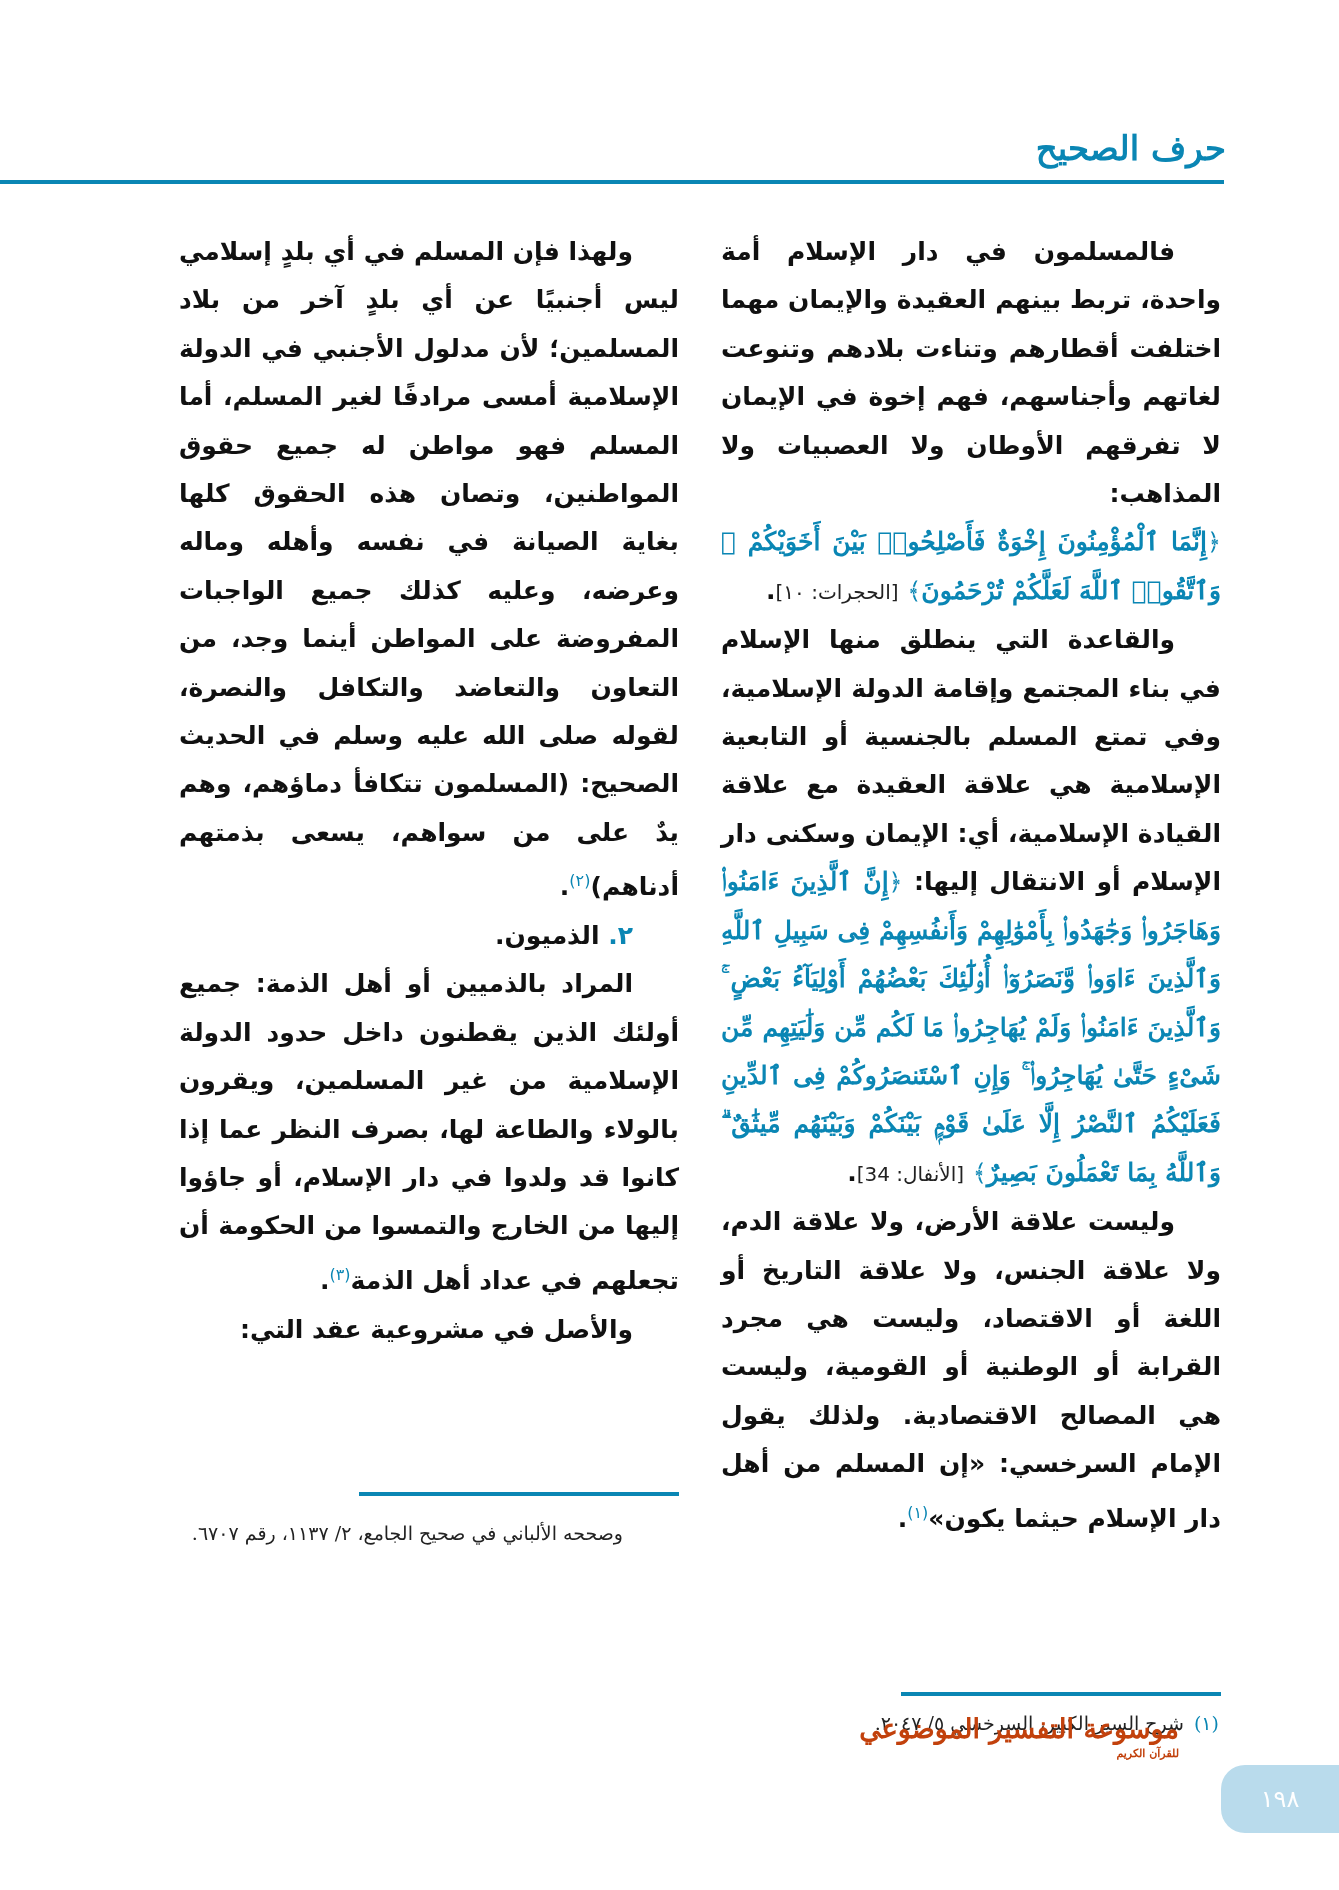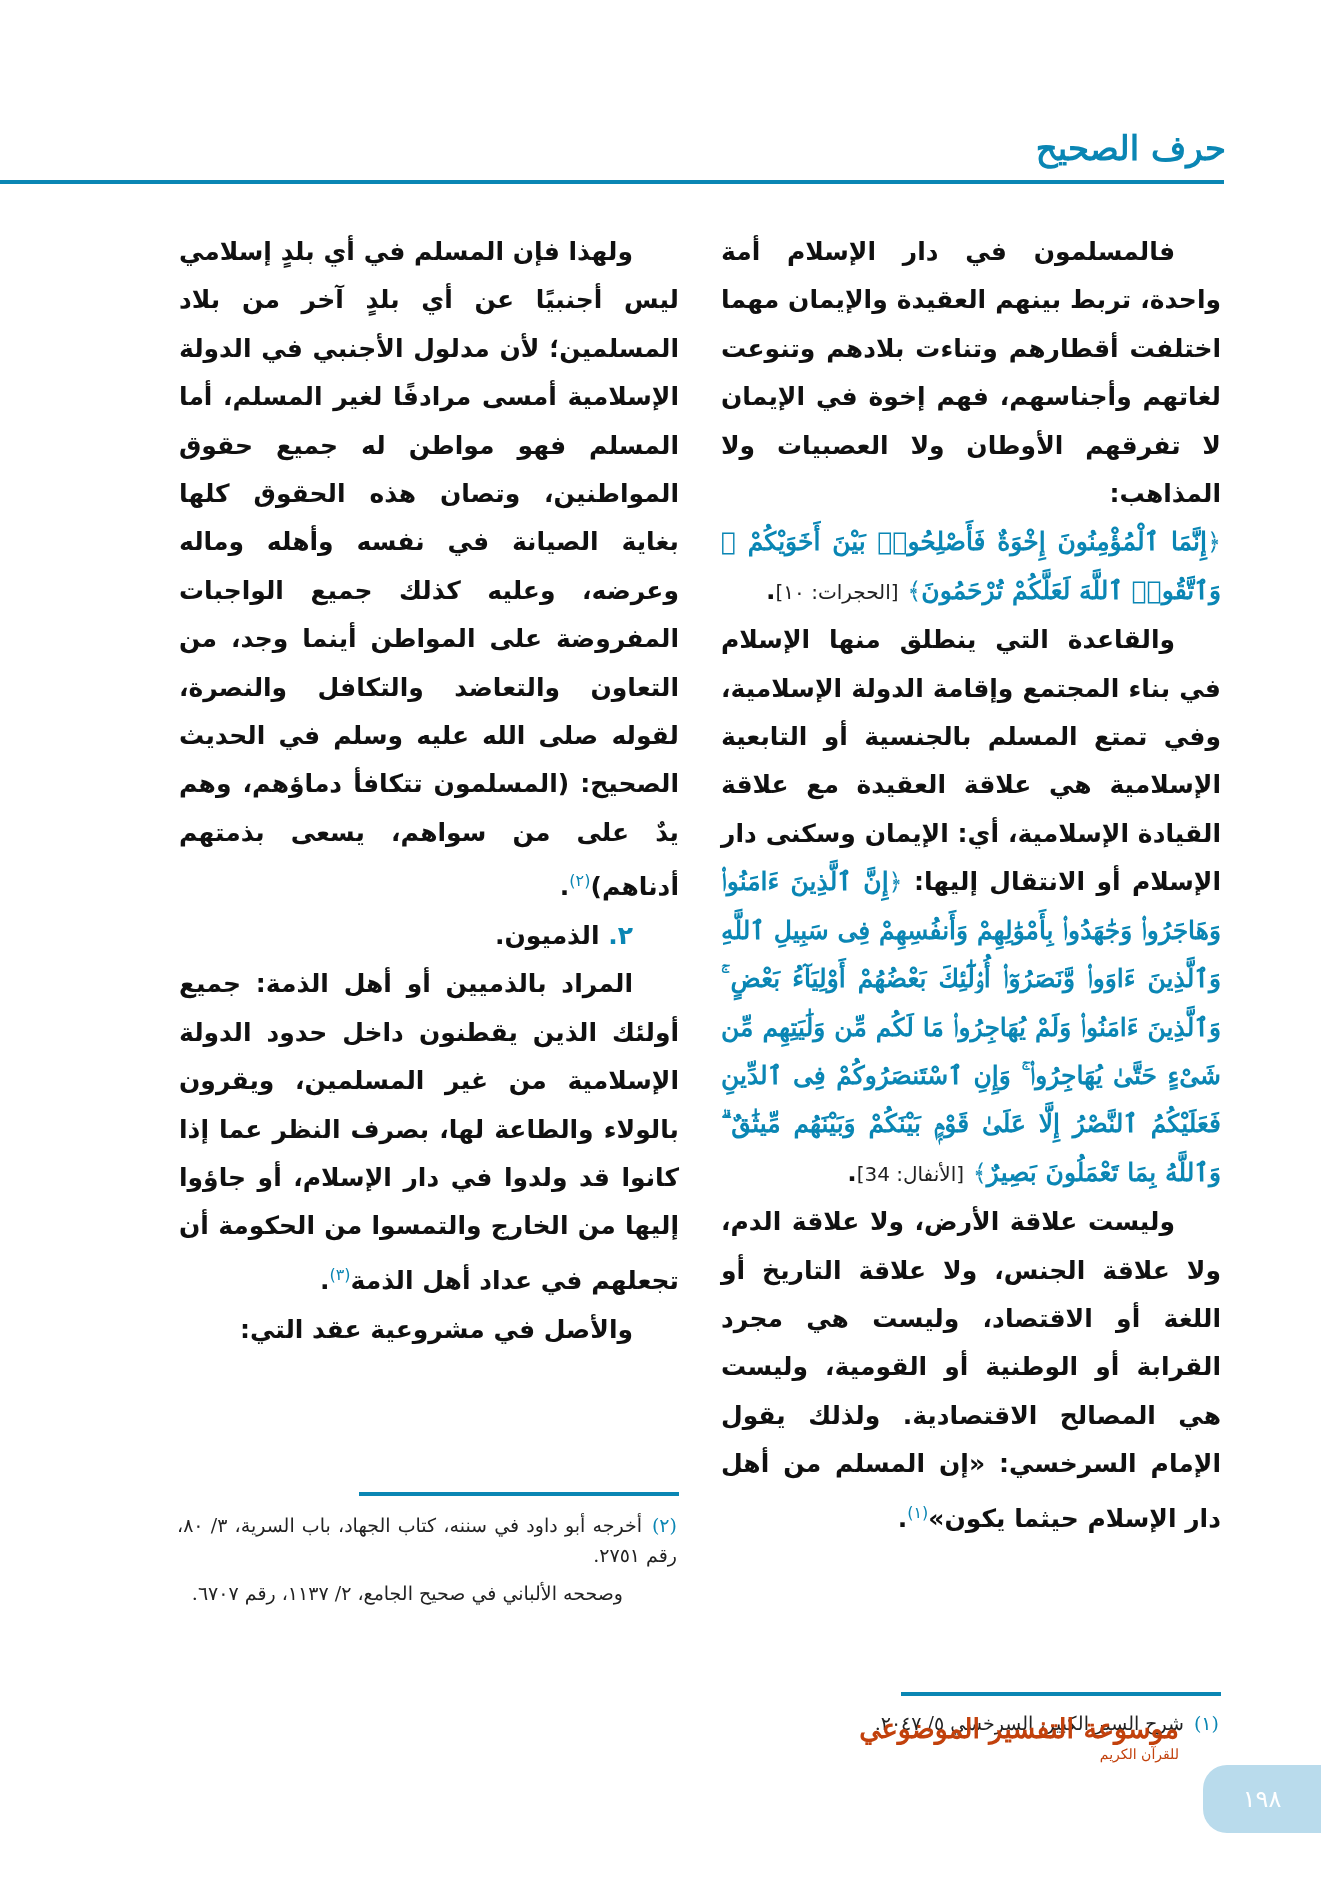--- a/index.html
+++ b/index.html
@@ -40,31 +40,31 @@
       position: absolute; height: 4px; background: #0a86b4; width: 320px;
     }
     .fn-block {
       position: absolute; direction: rtl; width: 500px;
       font-family: "DejaVu Serif", serif; font-size: 19px; line-height: 30px; color: #222;
     }
     .fn-item { margin: 0; text-align: justify; }
     .fn-num { color: #0a86b4; margin-left: 10px; }
     .fn-cont { padding-right: 46px; margin: 8px; }
     .page-badge {
-      position: absolute; top: 1765px; right: 18px; width: 118px; height: 68px;
+      position: absolute; top: 1765px; right: 0; width: 118px; height: 68px;
       background: #b9dbec; border-radius: 24px 0 0 24px;
       display: flex; align-items: center; justify-content: center;
       color: #ffffff; font-size: 24px; font-family: "DejaVu Sans", sans-serif;
     }
     .logo {
       position: absolute; top: 1712px; right: 160px; 
       color: #c2410c; font-family: "DejaVu Serif", serif; direction: rtl;
     }
     .logo-main { font-size: 27px; font-weight: bold; line-height: 34px; }
-    .logo-sub  { font-size: 14px; font-weight: normal; line-height: 16px; }
+    .logo-sub  { font-size: 11px; font-weight: bold; line-height: 16px; }
   </style>
 </head>
 <body>
 
 <div>
   <div class="header-title">حرف الصحيح</div>
   <div class="header-rule"></div>
 </div>
 
 <div class="column col-right">
@@ -94,23 +94,20 @@
   <p class="para indent">
     <span>المراد بالذميين أو أهل الذمة: جميع أولئك الذين يقطنون داخل حدود الدولة الإسلامية من غير المسلمين، ويقرون بالولاء والطاعة لها، بصرف النظر عما إذا كانوا قد ولدوا في دار الإسلام، أو جاؤوا إليها من الخارج والتمسوا من الحكومة أن تجعلهم في عداد أهل الذمة</span><span class="fnref">(٣)</span><span>.</span>
   </p>
   <p class="para indent">
     <span>والأصل في مشروعية عقد التي:</span>
   </p>
 </div>
 
 <div class="fn-rule" style="top:1492px; right:660px;"></div>
 <div class="fn-block" style="top:1510px; right:662px;">
-  <p class="fn-item">
-    <span class="fn-num">(٢)</span><span>أخرجه أبو داود في سننه، كتاب الجهاد، باب السرية، ٣/ ٨٠، رقم ٢٧٥١.</span>
-  </p>
   <p class="fn-cont">وصححه الألباني في صحيح الجامع، ٢/ ١١٣٧، رقم ٦٧٠٧.</p>
 </div>
 
 <div class="fn-rule" style="top:1692px; right:118px;"></div>
 <div class="fn-block" style="top:1708px; right:120px;">
   <p class="fn-item">
     <span class="fn-num">(١)</span><span>شرح السير الكبير، السرخسي ٥/ ٢٠٤٧.</span>
   </p>
 </div>
 

